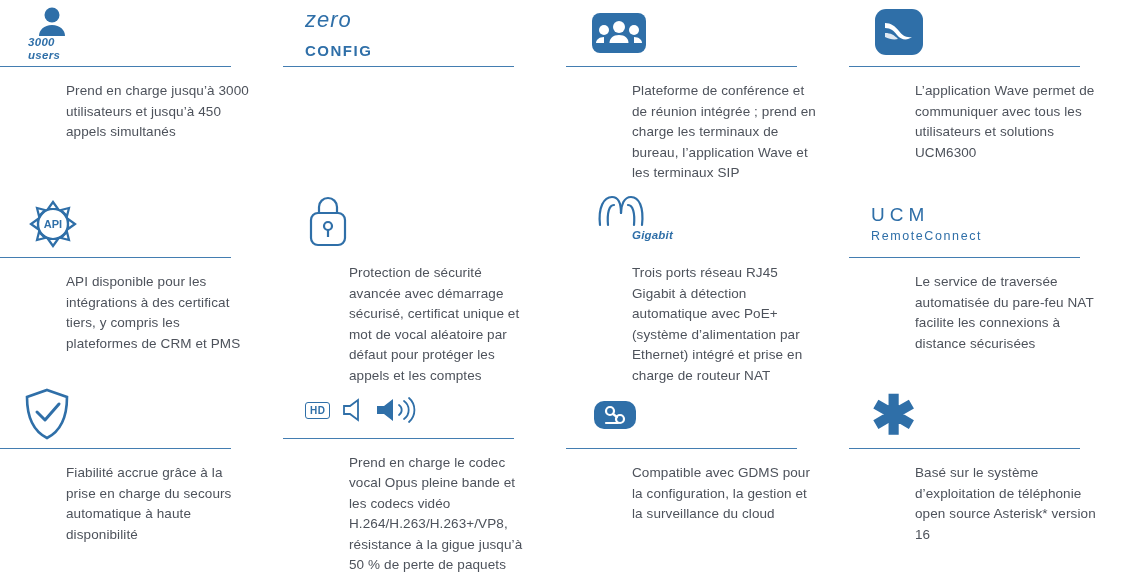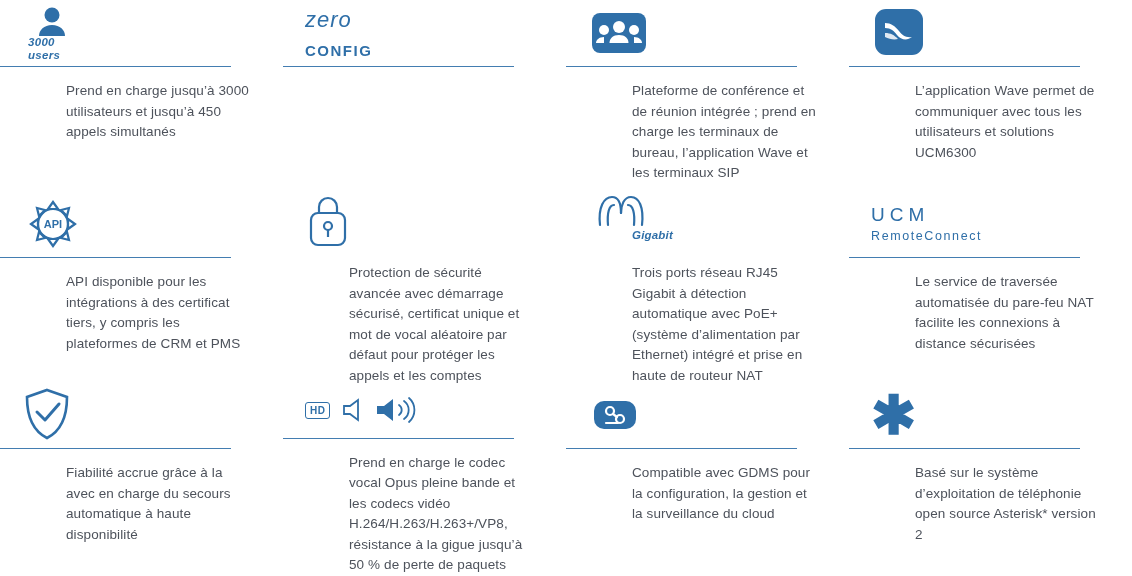--- a/index.html
+++ b/index.html
@@ -257,21 +257,21 @@
             <path d="M12 34 C10 16 16 6 24 6 C31 6 33 14 33 22"></path>
             <path d="M33 22 C33 14 36 6 43 6 C51 6 56 16 54 34"></path>
             <path d="M20 34 C19 22 21 14 26 14"></path>
             <path d="M46 34 C47 22 45 14 40 14"></path>
           </g>
         </svg>
         <span class="lbl">Gigabit</span>
       </div>
     </div>
     <div class="divider"></div>
-    <div class="desc">Trois ports réseau RJ45 Gigabit à détection automatique avec PoE+ (système d’alimentation par Ethernet) intégré et prise en haute de routeur NAT</div>
+    <div class="desc">Trois ports réseau RJ45 Gigabit à détection automatique avec PoE+ (système d’alimentation par Ethernet) intégré et prise en charge de routeur NAT</div>
   </div>
 
   <div class="cell">
     <div class="icon-area">
       <div class="ucm-rc">
         <span class="u1">UCM</span>
         <span class="u2">RemoteConnect</span>
       </div>
     </div>
     <div class="divider"></div>
@@ -281,21 +281,21 @@
   <div class="cell">
     <div class="icon-area">
       <div>
         <svg class="ic" width="50" height="58" viewBox="0 0 50 58" aria-hidden="true">
           <path d="M25 4 L45 11 C45 33 37 46 25 52 C13 46 5 33 5 11 Z" fill="none" stroke="#2f6fa8" stroke-width="2.6"></path>
           <path d="M15 26 l8 8 L37 18" fill="none" stroke="#2f6fa8" stroke-width="3" stroke-linecap="round" stroke-linejoin="round"></path>
         </svg>
       </div>
     </div>
     <div class="divider"></div>
-    <div class="desc">Fiabilité accrue grâce à la avec en charge du secours automatique à haute disponibilité</div>
+    <div class="desc">Fiabilité accrue grâce à la prise en charge du secours automatique à haute disponibilité</div>
   </div>
 
   <div class="cell">
     <div class="icon-area">
       <div class="hdrow">
         <span class="hd-box">HD</span>
         <svg class="ic" width="22" height="26" viewBox="0 0 22 26" aria-hidden="true">
           <path d="M3 9 h6 l8 -6 v20 l-8 -6 h-6 z" fill="none" stroke="#2f6fa8" stroke-width="1.8"></path>
         </svg>
         <svg class="ic" width="46" height="30" viewBox="0 0 46 30" aria-hidden="true">
@@ -328,16 +328,16 @@
     </div>
     <div class="divider"></div>
     <div class="desc">Compatible avec GDMS pour la configuration, la gestion et la surveillance du cloud</div>
   </div>
 
   <div class="cell">
     <div class="icon-area">
       <div class="star">✱</div>
     </div>
     <div class="divider"></div>
-    <div class="desc">Basé sur le système d’exploitation de téléphonie open source Asterisk* version 2</div>
+    <div class="desc">Basé sur le système d’exploitation de téléphonie open source Asterisk* version 16</div>
   </div>
 
 </div>
 
 </body></html>

